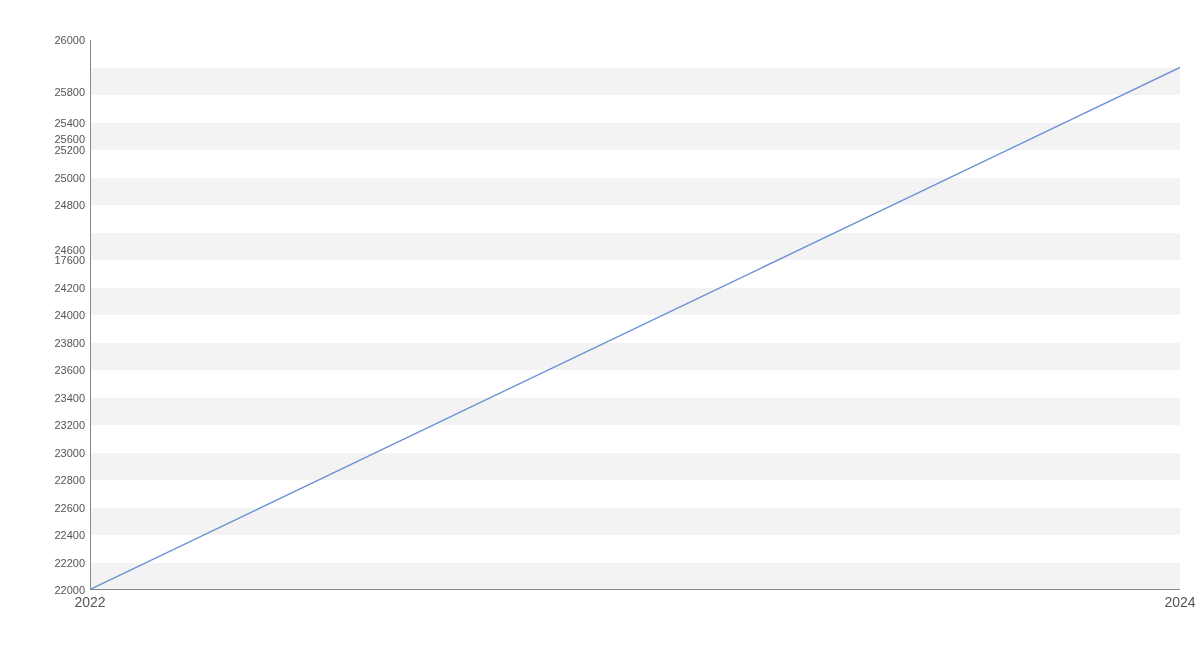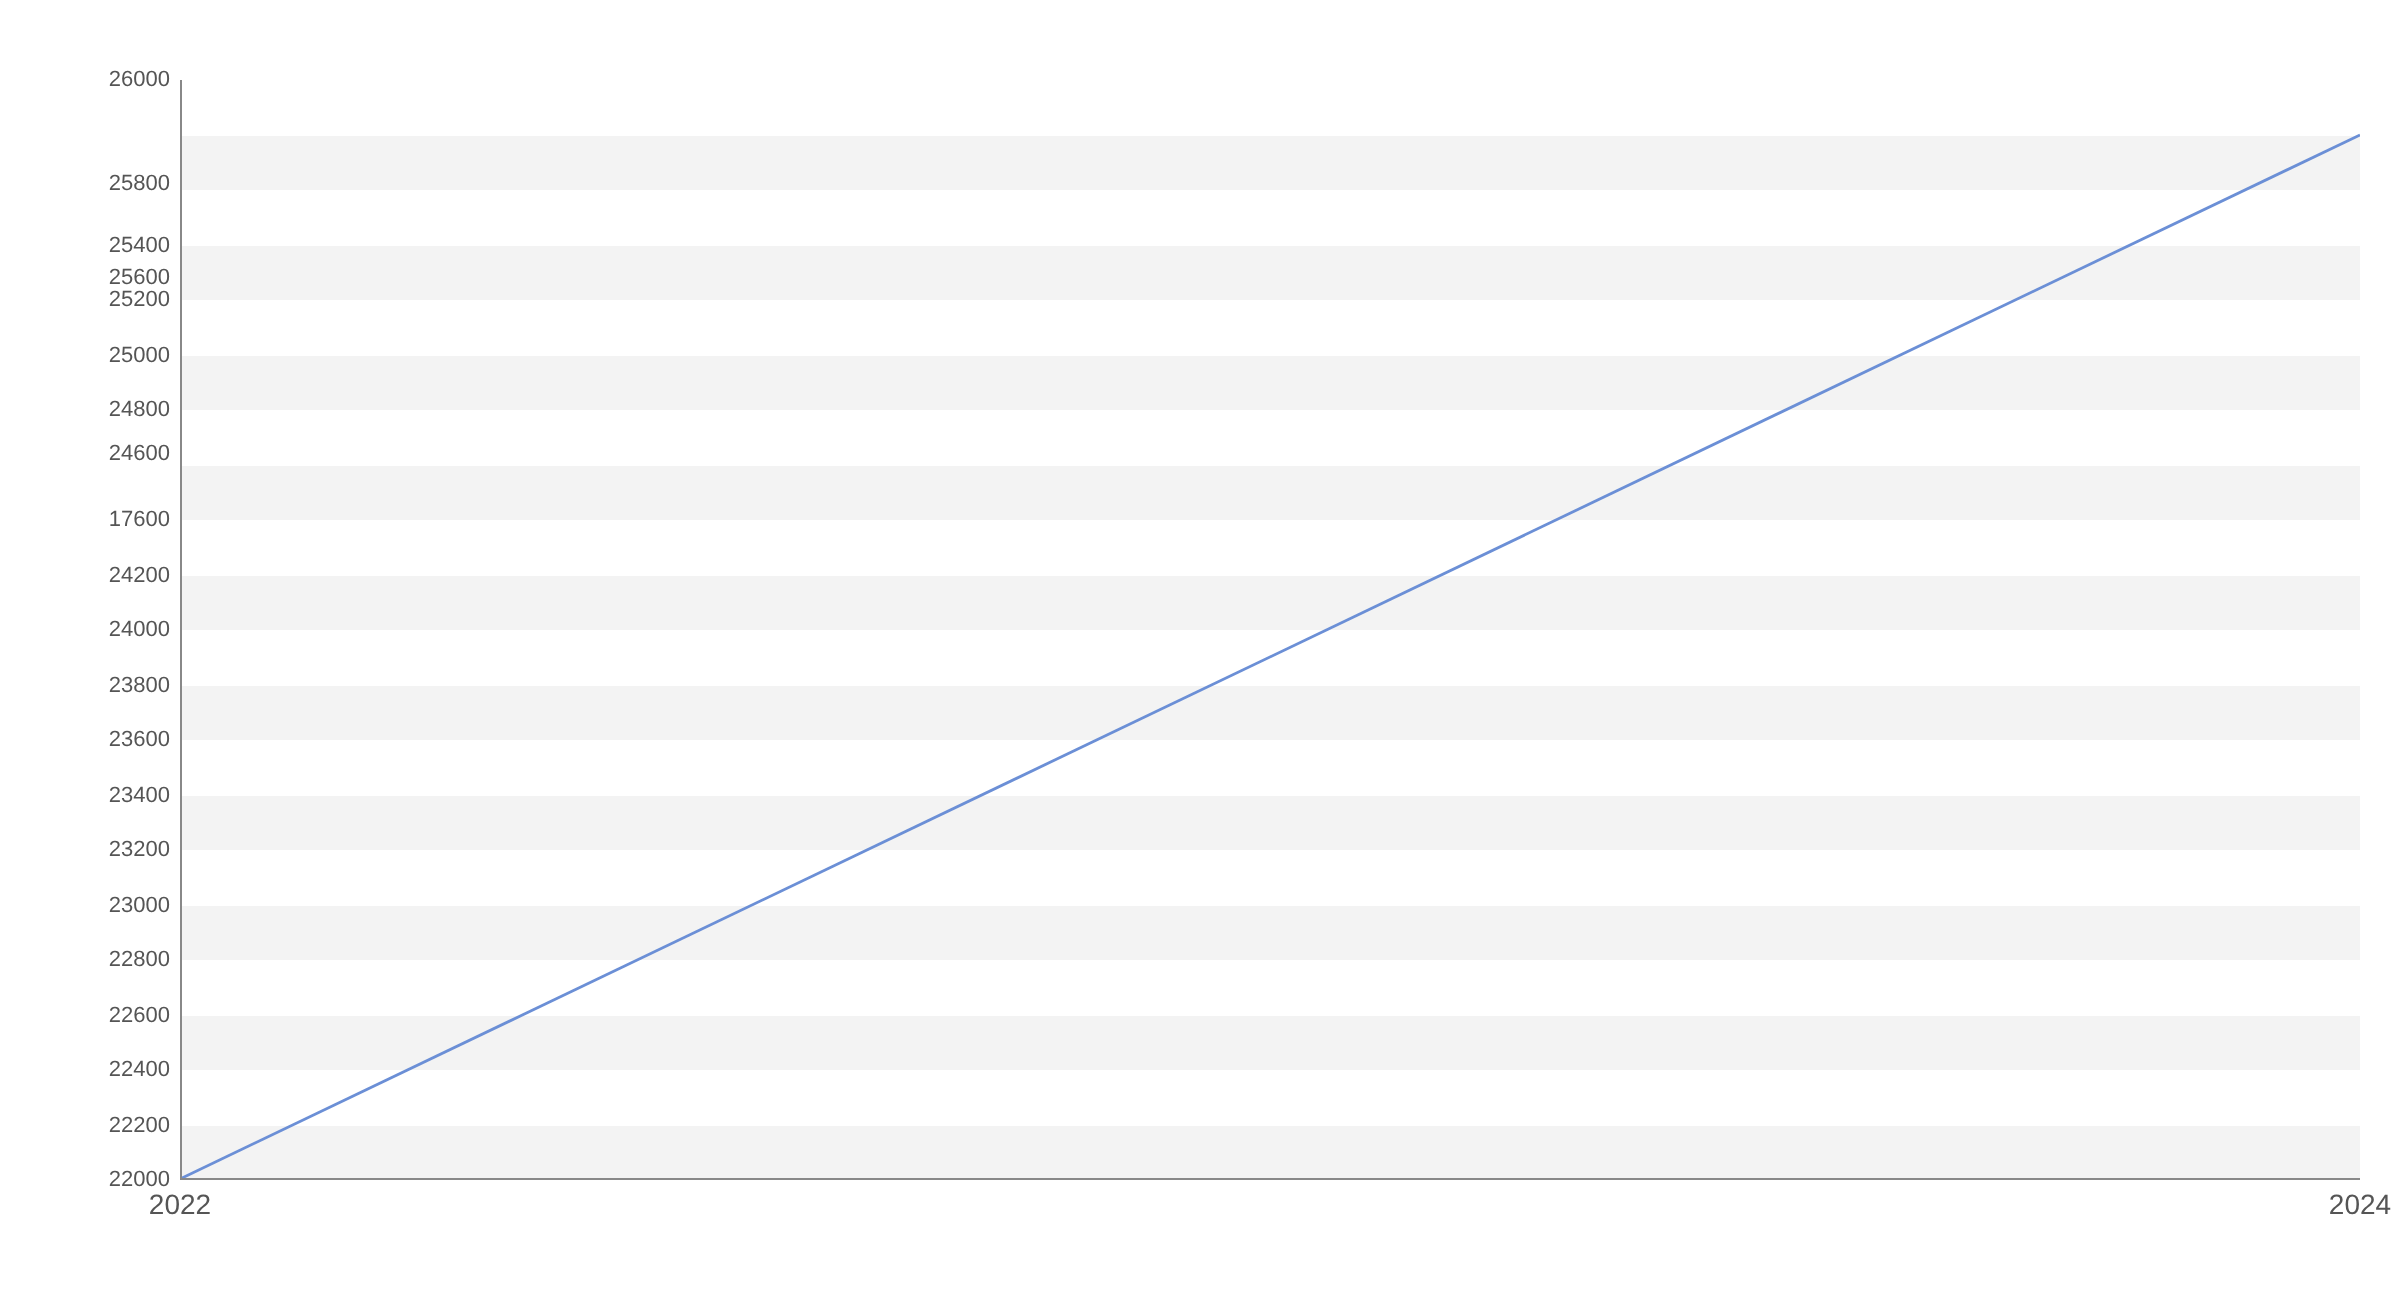--- a/index.html
+++ b/index.html
@@ -93,21 +93,21 @@
     <div class="y-label" style="top: 507.5px;">22600</div>
     <div class="y-label" style="top: 480px;">22800</div>
     <div class="y-label" style="top: 452.5px;">23000</div>
     <div class="y-label" style="top: 425px;">23200</div>
     <div class="y-label" style="top: 397.5px;">23400</div>
     <div class="y-label" style="top: 370px;">23600</div>
     <div class="y-label" style="top: 342.5px;">23800</div>
     <div class="y-label" style="top: 315px;">24000</div>
     <div class="y-label" style="top: 287.5px;">24200</div>
     <div class="y-label" style="top: 260px;">17600</div>
-    <div class="y-label" style="top: 227px;">24600</div>
+    <div class="y-label" style="top: 250px;">24600</div>
     <div class="y-label" style="top: 205px;">24800</div>
     <div class="y-label" style="top: 177.5px;">25000</div>
     <div class="y-label" style="top: 150px;">25200</div>
     <div class="y-label" style="top: 122.5px;">25400</div>
     <div class="y-label" style="top: 95px; margin-top: 44px;">25600</div>
     <div class="y-label" style="top: 67.5px; margin-top: 24px;">25800</div>
     <div class="y-label" style="top: 40px;">26000</div>
     <div class="x-label" style="left: 90px;">2022</div>
     <div class="x-label" style="left: 1180px;">2024</div>
   </div>

